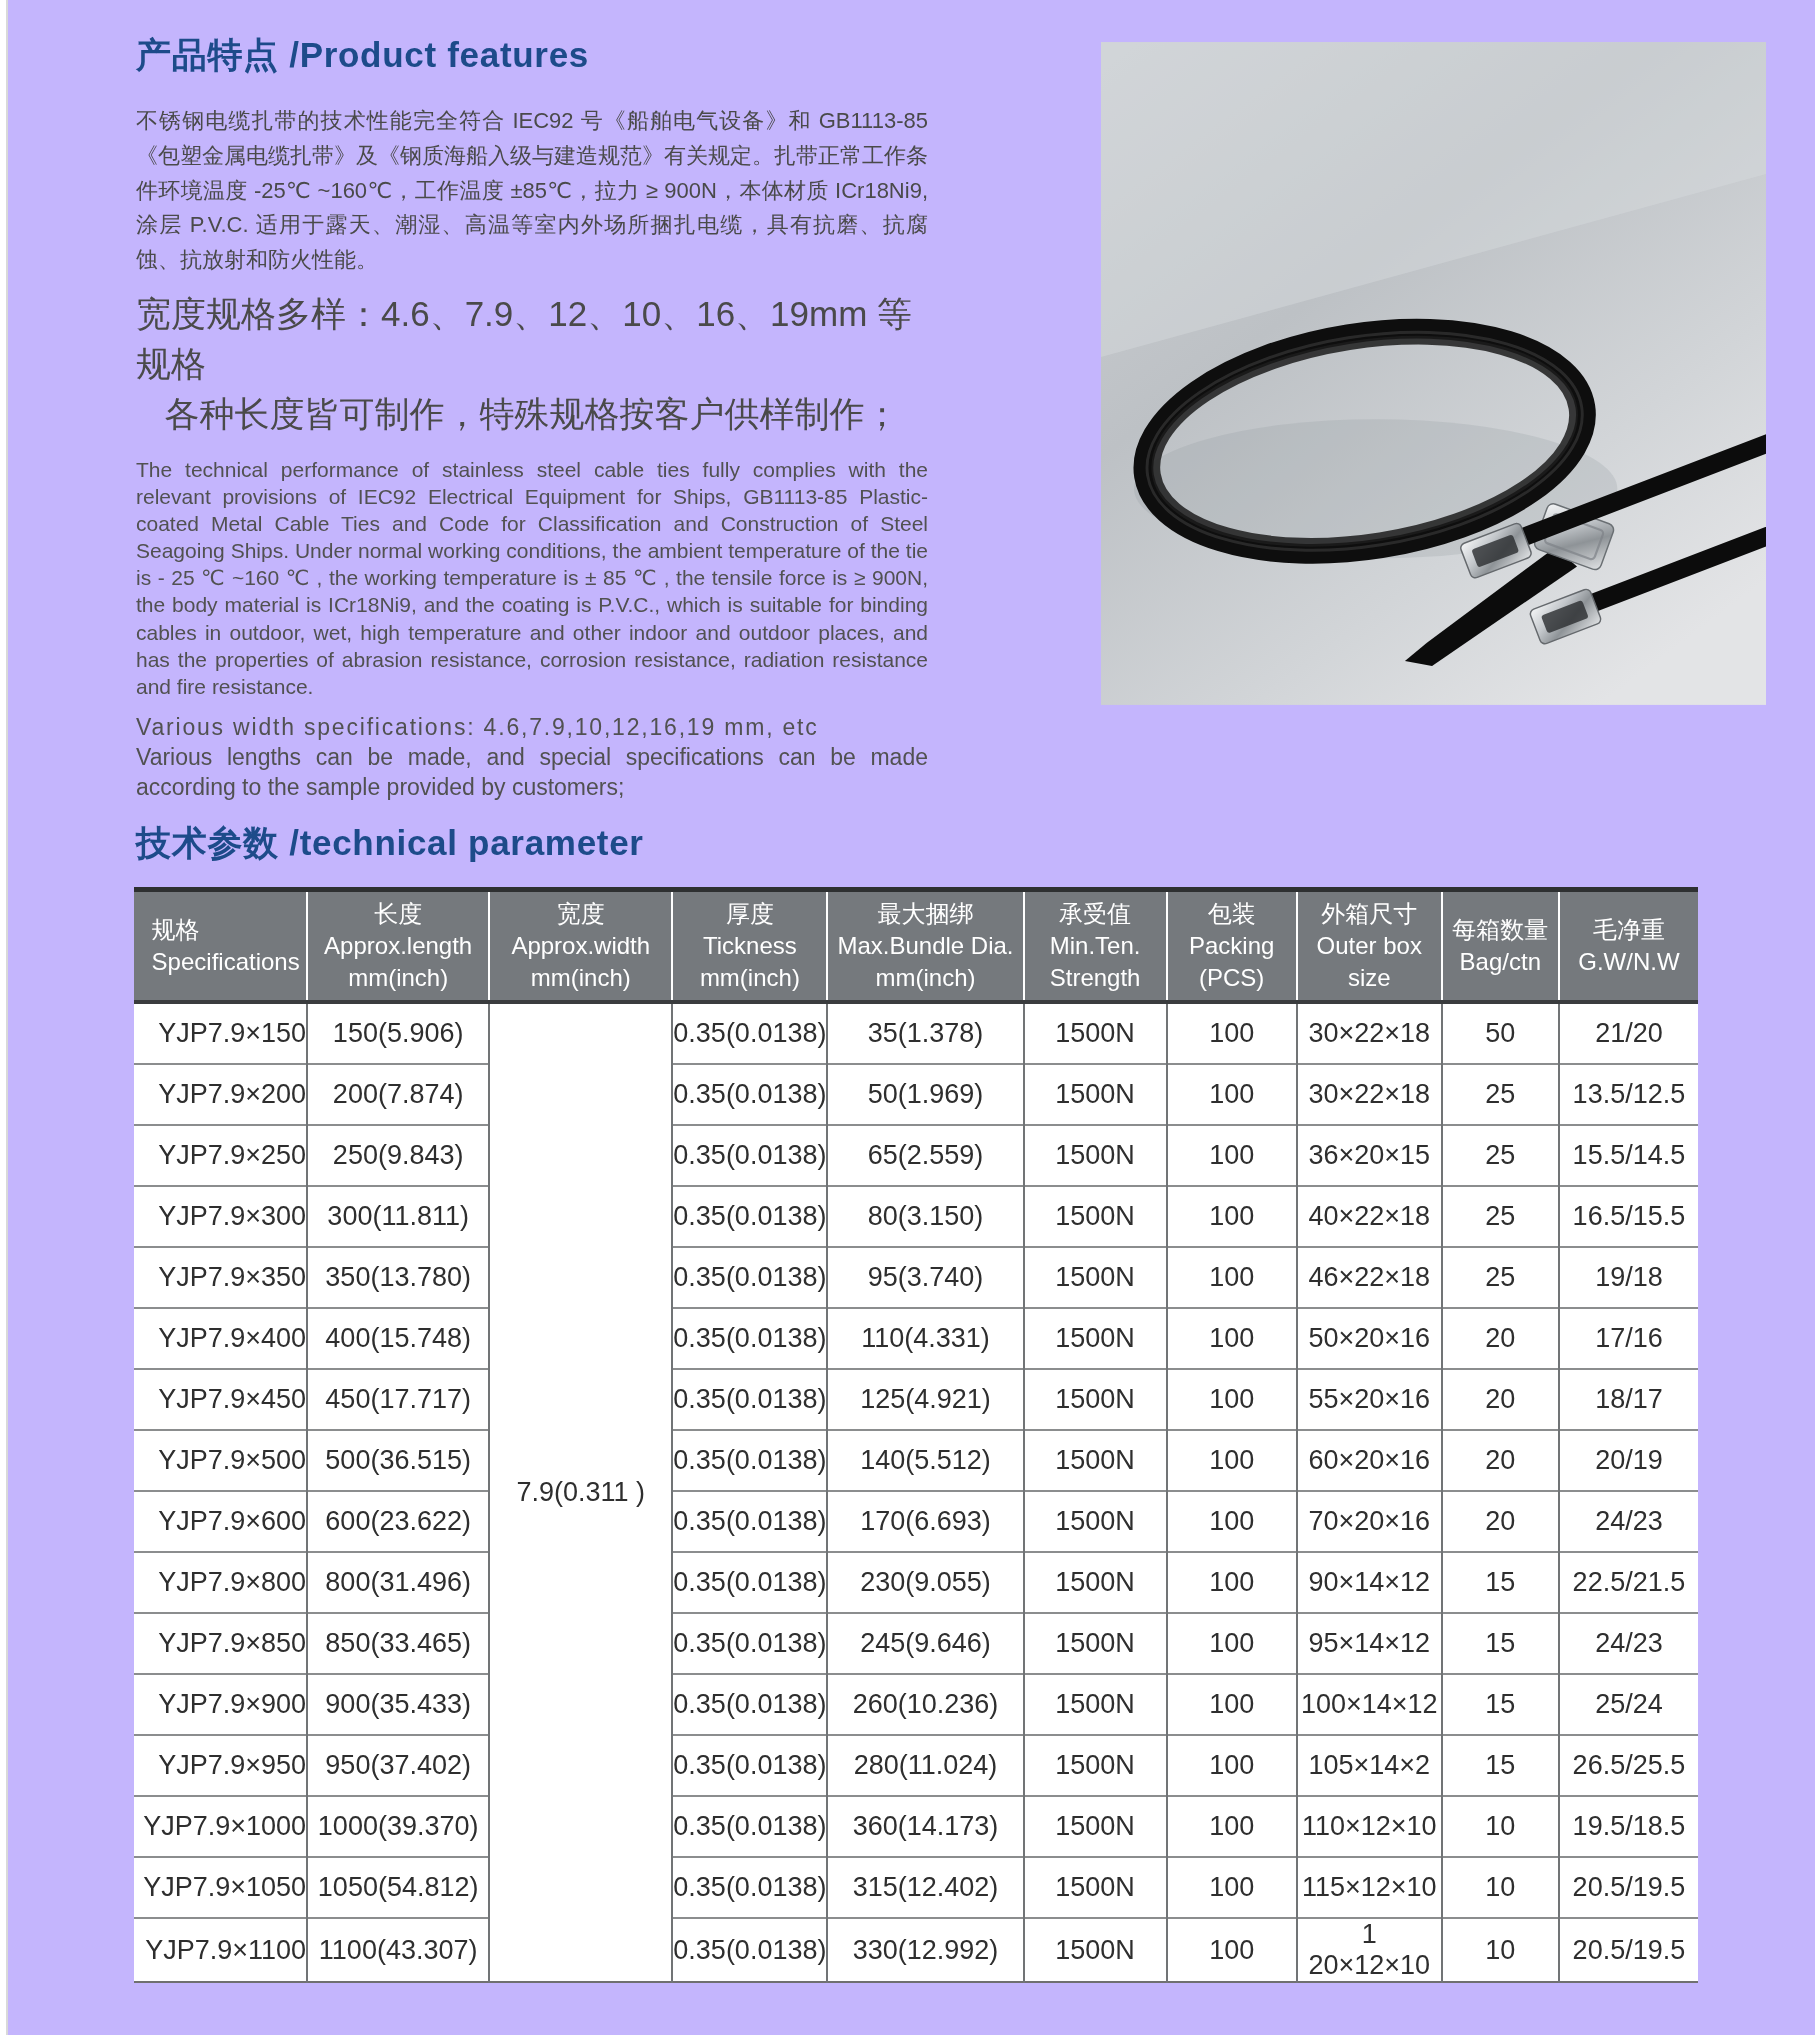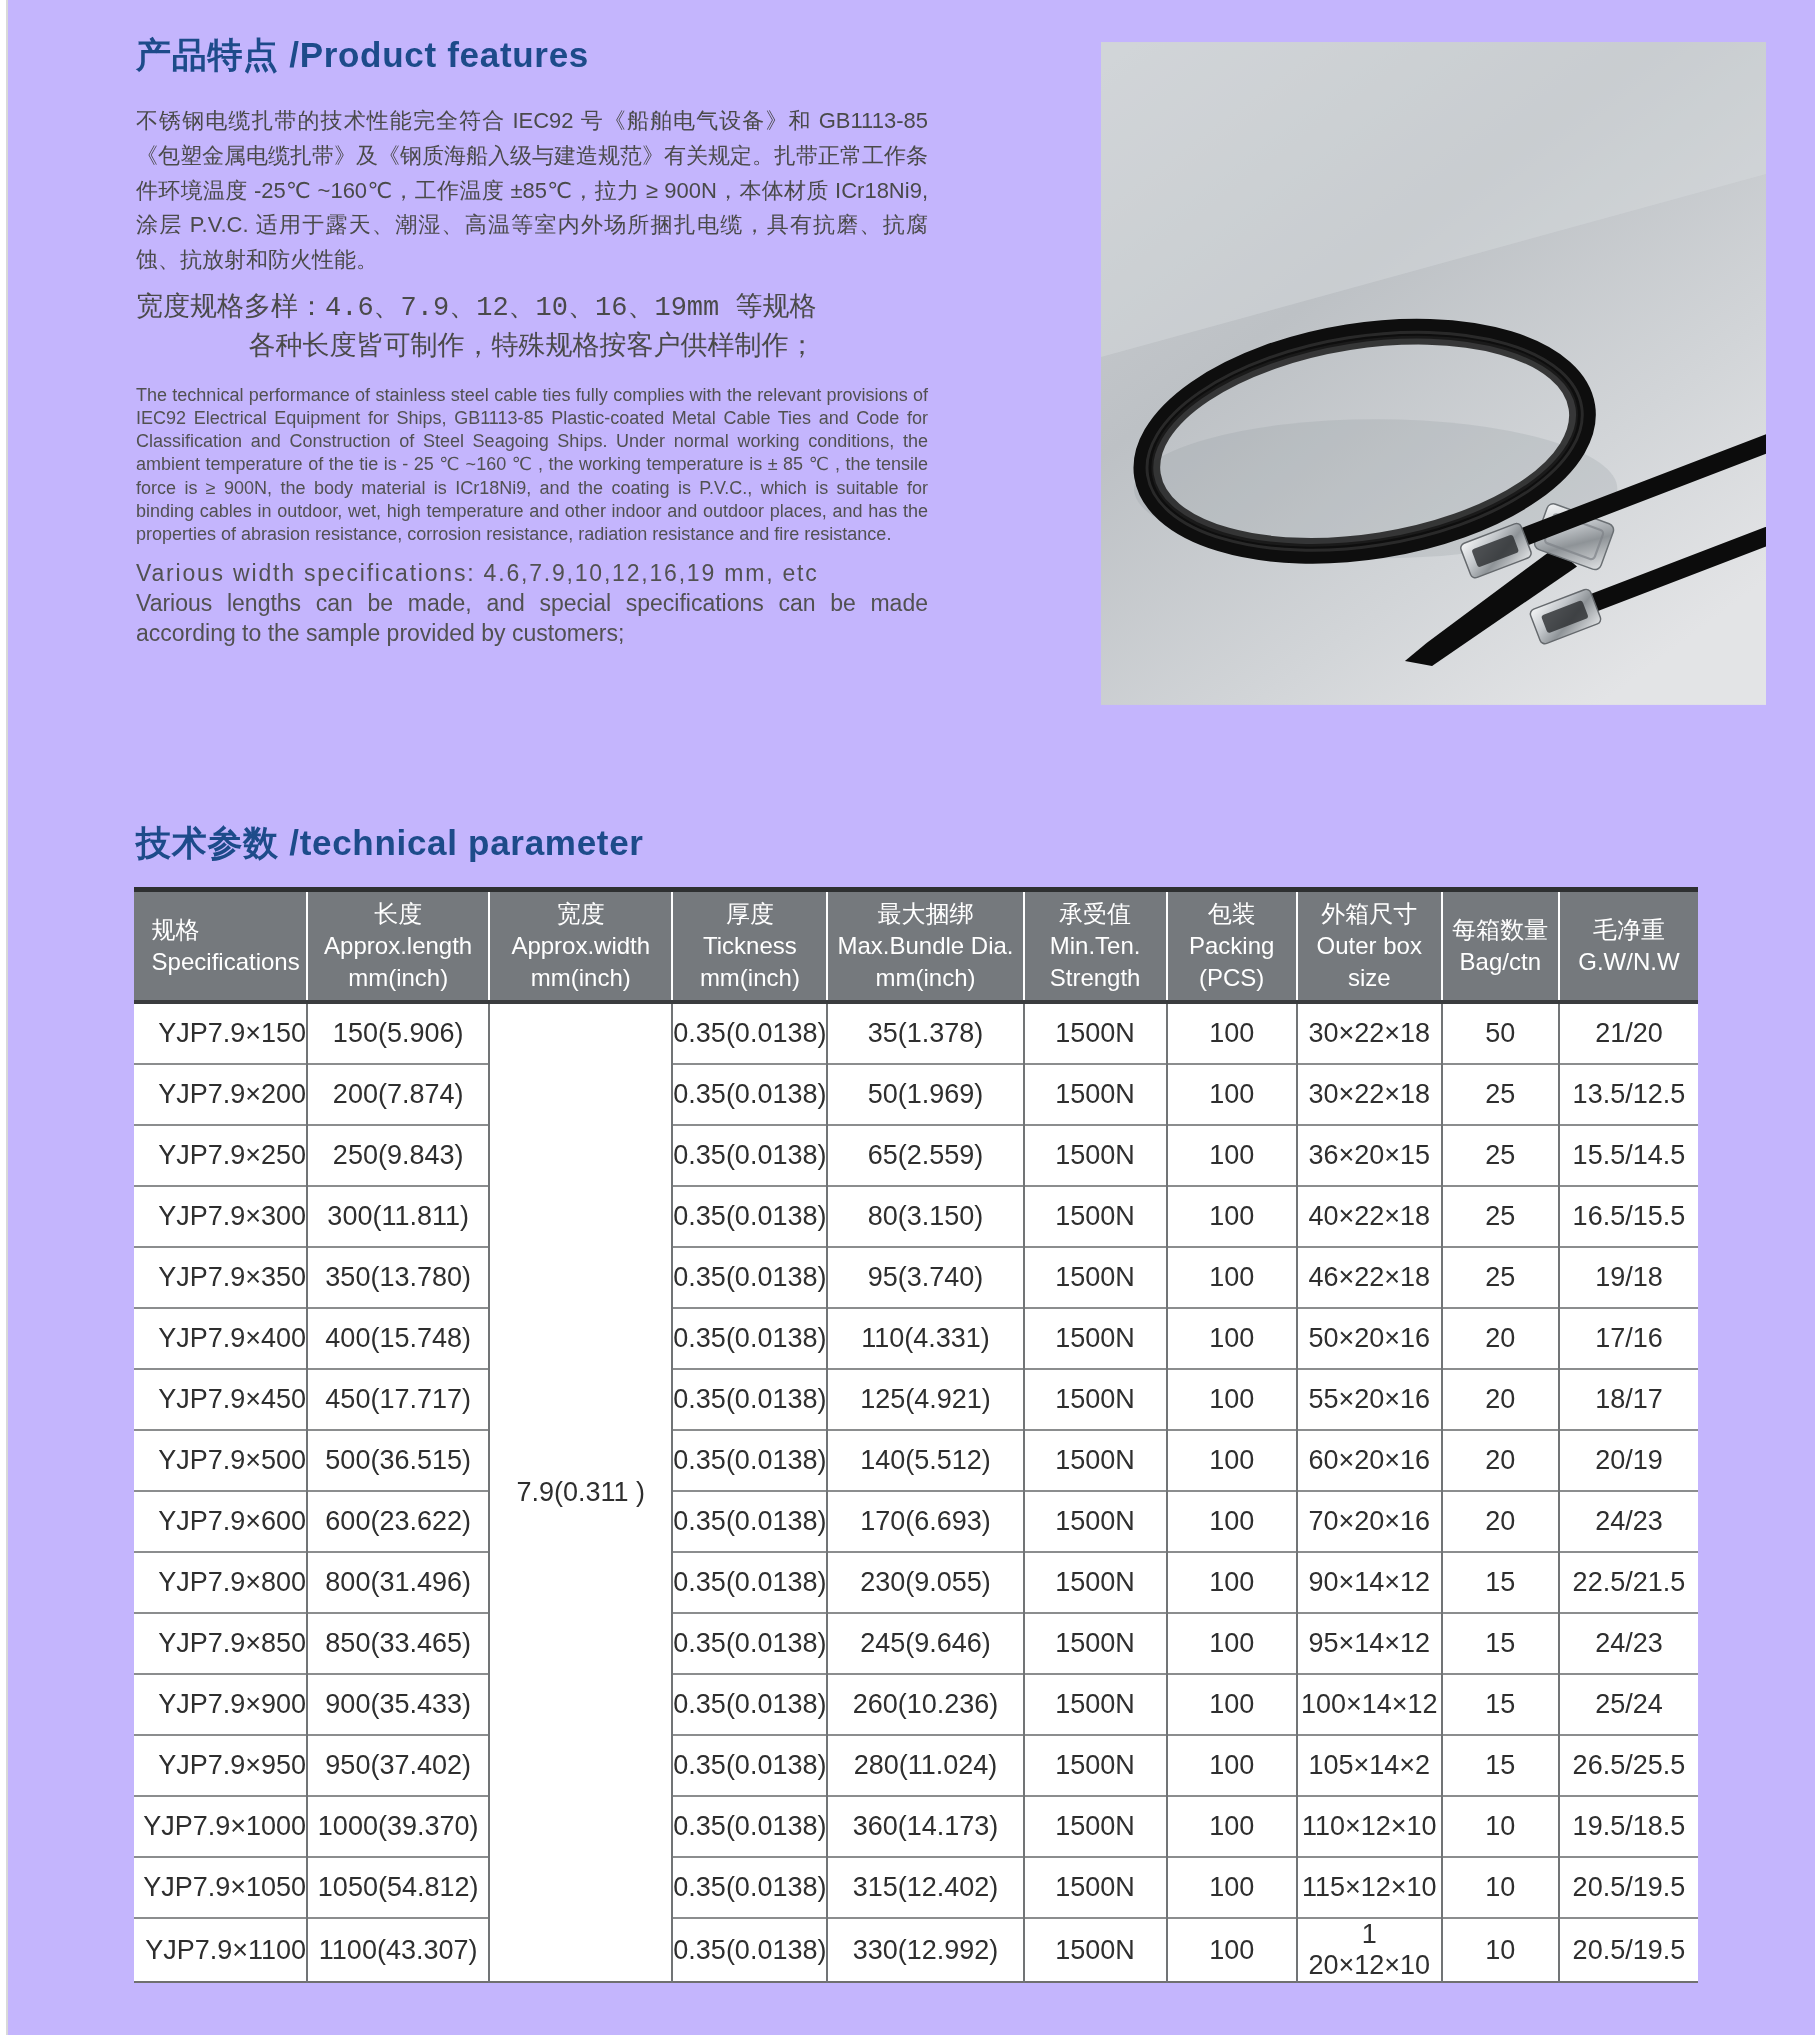--- a/index.html
+++ b/index.html
@@ -10,22 +10,22 @@
   .edge-line{position:absolute;left:0;top:0;width:2.2px;height:100%;background:#d9d9d9;}
 
   .sec-title{
     position:absolute;left:130px;color:#1d4b8a;font-size:35px;font-weight:600;letter-spacing:0.7px;
   }
   .title-features{top:32px;}
   .title-tech{top:820px;}
 
   .text-col{position:absolute;left:130px;top:104px;width:792px;}
   .para-zh{font-size:22px;line-height:1.58;color:#4a4a4a;text-align:justify;}
-  .spec-zh{margin-top:11.7px;font-size:27px;line-height:1.42;color:#4a4a4a;font-family:Liberation Mono, monospace;}
-  .para-en{margin-top:17.6px;font-size:18px;line-height:1.29;color:#515151;text-align:justify;}
+  .spec-zh{margin-top:11.7px;font-size:35px;line-height:1.42;color:#4a4a4a;}
+  .para-en{margin-top:17.6px;font-size:21px;line-height:1.29;color:#515151;text-align:justify;}
   .spec-en-1{margin-top:13px;font-size:23px;line-height:1.3;color:#515151;letter-spacing:1.8px;}
   .spec-en-2{font-size:23px;line-height:1.3;color:#515151;text-align:justify;}
 
   .photo{position:absolute;left:1095px;top:42px;width:665px;height:663px;}
   .photo svg{display:block;width:100%;height:100%;}
 
   table.tech{
     position:absolute;left:128px;top:887px;width:1564px;
     border-collapse:collapse;table-layout:fixed;
     border-top:5.1px solid #2e3031;border-bottom:2.9px solid #707070;

